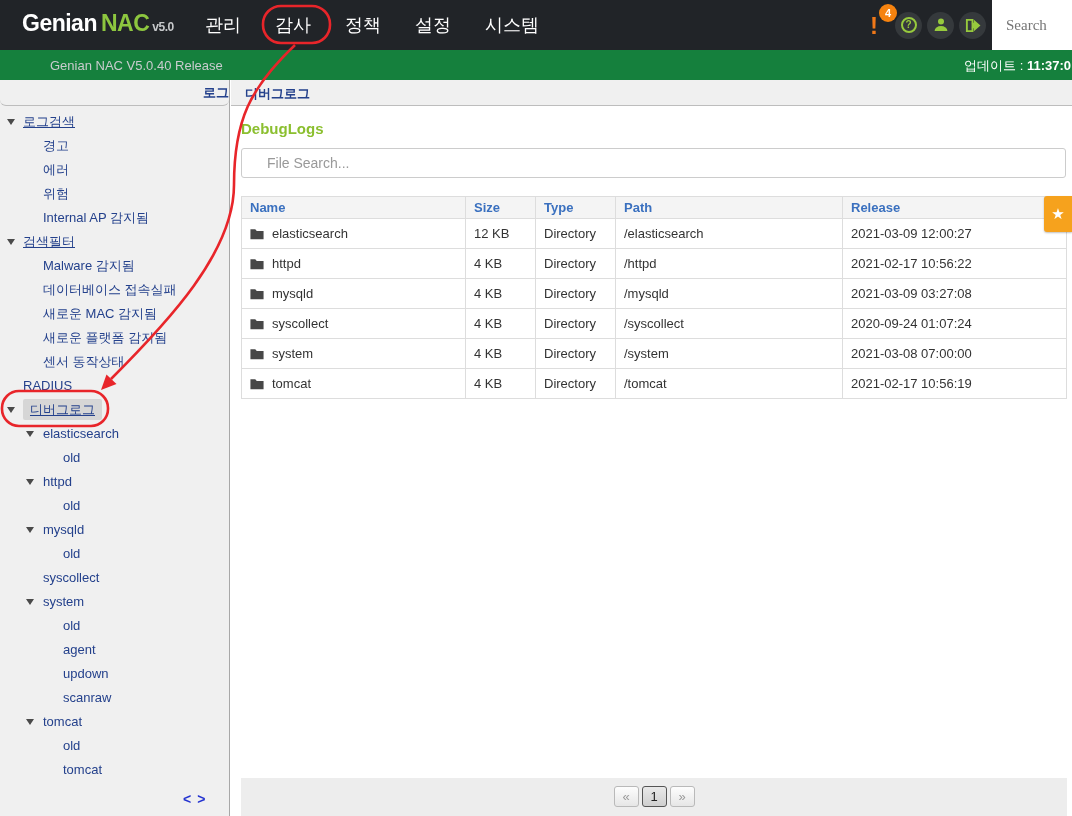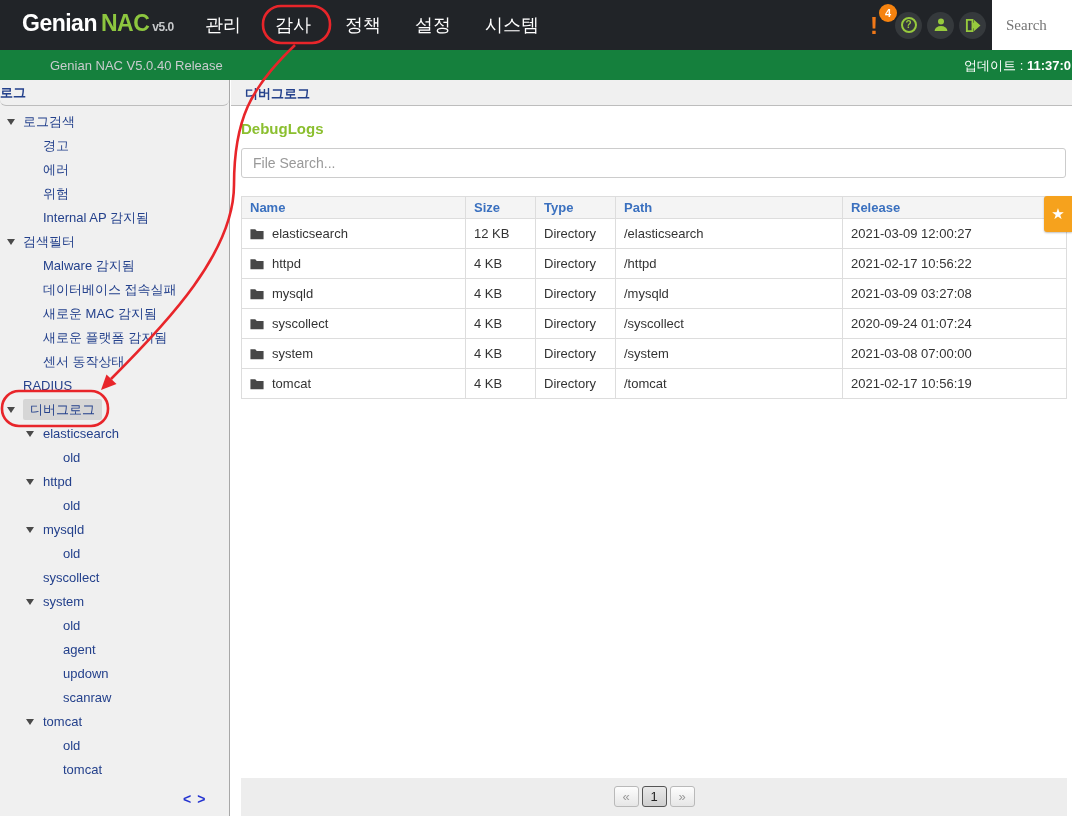--- a/index.html
+++ b/index.html
@@ -28,38 +28,38 @@
   .search-box input { width:100%; height:100%; border:0; outline:none; font-size:15px; color:#6f6f6f;
                       padding-left:14px; font-family:Liberation Serif, serif; }
   
   .subheader { position:absolute; left:0; top:50px; width:1072px; height:30px; background:#15803d; overflow:hidden; }
   .release-text { position:absolute; left:50px; top:8px; font-size:13px; color:#c9ccce; }
   .update-text { position:absolute; right:1px; top:7px; font-size:13px; color:#fff; white-space:nowrap; }
   .update-text b { font-weight:bold; }
   
   .sidebar { position:absolute; left:0; top:80px; width:230px; height:736px; background:#f0f0f0; border-right:1px solid #a8a8a8; }
   .side-title { position:absolute; left:0; top:0; width:100%; height:26px; border-bottom:1px solid #bdbdbd;
-                text-align:left; line-height:26px; font-size:13px; font-weight:bold; color:#24418c;border-radius:6px; }
+                text-align:right; line-height:26px; font-size:13px; font-weight:bold; color:#24418c;border-radius:6px; }
   .tree { position:absolute; left:0; top:30px; width:100%; }
   .tree-item { position:relative; height:24px; line-height:24px; font-size:13px; color:#24418c; cursor:pointer; white-space:nowrap; }
   .tree-item .tri { position:absolute; top:9px; width:0; height:0;
                     border-left:4.5px solid transparent; border-right:4.5px solid transparent; border-top:6px solid #4a4a4a; }
-  .lvl0 { padding-left:23px; } .lvl0 .tri { left:7px; }
+  .lvl0 { padding-left:23px;text-decoration:underline; } .lvl0 .tri { left:7px; }
   .lvl1 { padding-left:43px; } .lvl1 .tri { left:26px; }
   .lvl2 { padding-left:63px; }
   .tree-item .lbl.selected { background:#d6d6d6; padding:3px 7px; border-radius:2px; }
   .side-chevrons { position:absolute; left:183px; top:711px; font-size:14px; font-weight:bold; color:#2433d0;
                    letter-spacing:6px; cursor:pointer; }
   
   .main { position:absolute; left:231px; top:80px; width:841px; height:736px; background:#fff; }
   .crumbbar { position:absolute; left:0; top:0; width:100%; height:26px; background:#f0f0f0; border-bottom:1px solid #bdbdbd; }
   .crumb { position:absolute; left:14px; top:5px; font-size:13px; font-weight:bold; color:#24418c; }
   .section-title { position:absolute; left:10px; top:40px; font-size:15px; font-weight:bold; color:#8bbf2f; }
   .file-search { position:absolute; left:10px; top:68px; width:825px; height:30px; border:1px solid #ccc;
-                 border-radius:3px; font-size:14px; color:#444; padding-left:11px; outline:none; font-family:inherit; }
+                 border-radius:3px; font-size:14px; color:#444; padding-left:25px; outline:none; font-family:inherit; }
   .file-search::placeholder { color:#999; }
   table.files { position:absolute; left:10px; top:116px; width:825px; border-collapse:collapse; table-layout:fixed; }
   table.files th { background:#f4f4f4; color:#3a70bf; font-size:13px; font-weight:bold; text-align:left;
                    padding:3px 8px; border:1px solid #ddd; height:21px; }
   table.files td { font-size:13px; color:#333; padding:6px 8px; border:1px solid #ddd; height:30px; background:#fff; }
   .col-name{width:224px;} .col-size{width:70px;} .col-type{width:80px;} .col-path{width:227px;} .col-created{width:224px;}
   .fname { display:flex; align-items:center; }
   .folder-icon { margin-right:8px; flex:none; }
   .star-btn { position:absolute; right:0; top:116px; width:28px; height:36px; background:#f6a21d; color:#fff;
               border:0; border-radius:3px 0 0 3px; font-size:15px; text-align:center; line-height:36px; cursor:pointer;

